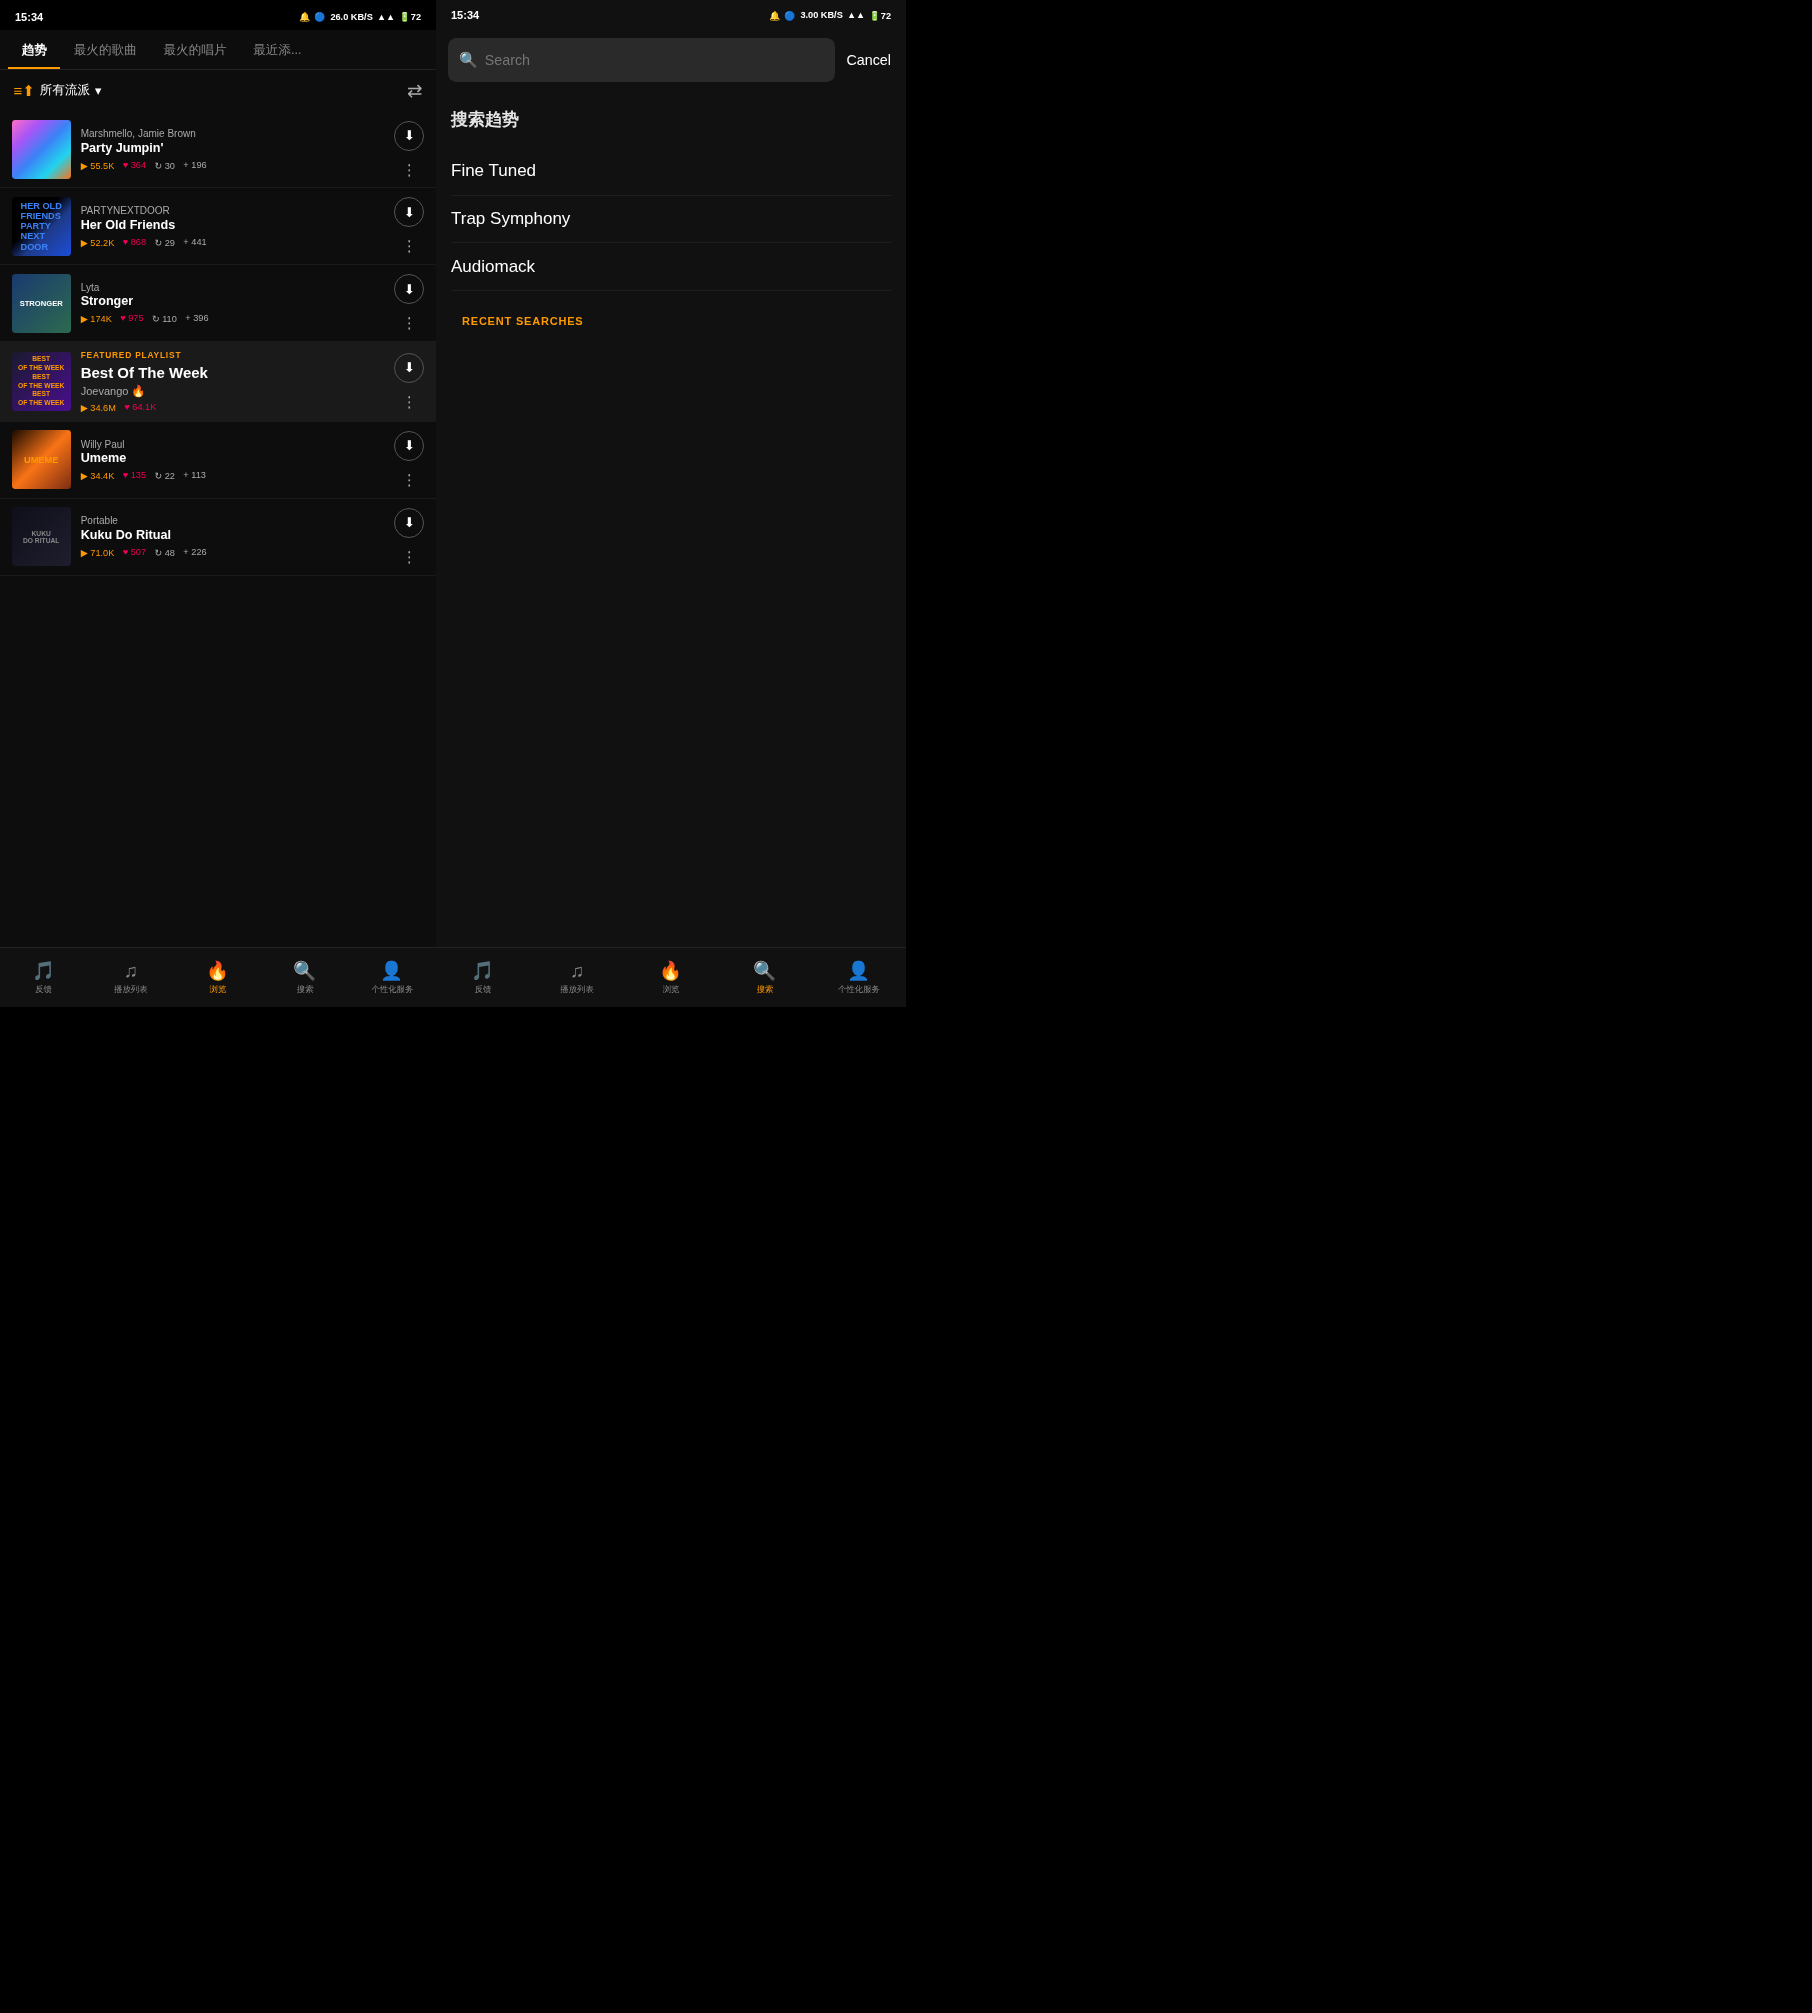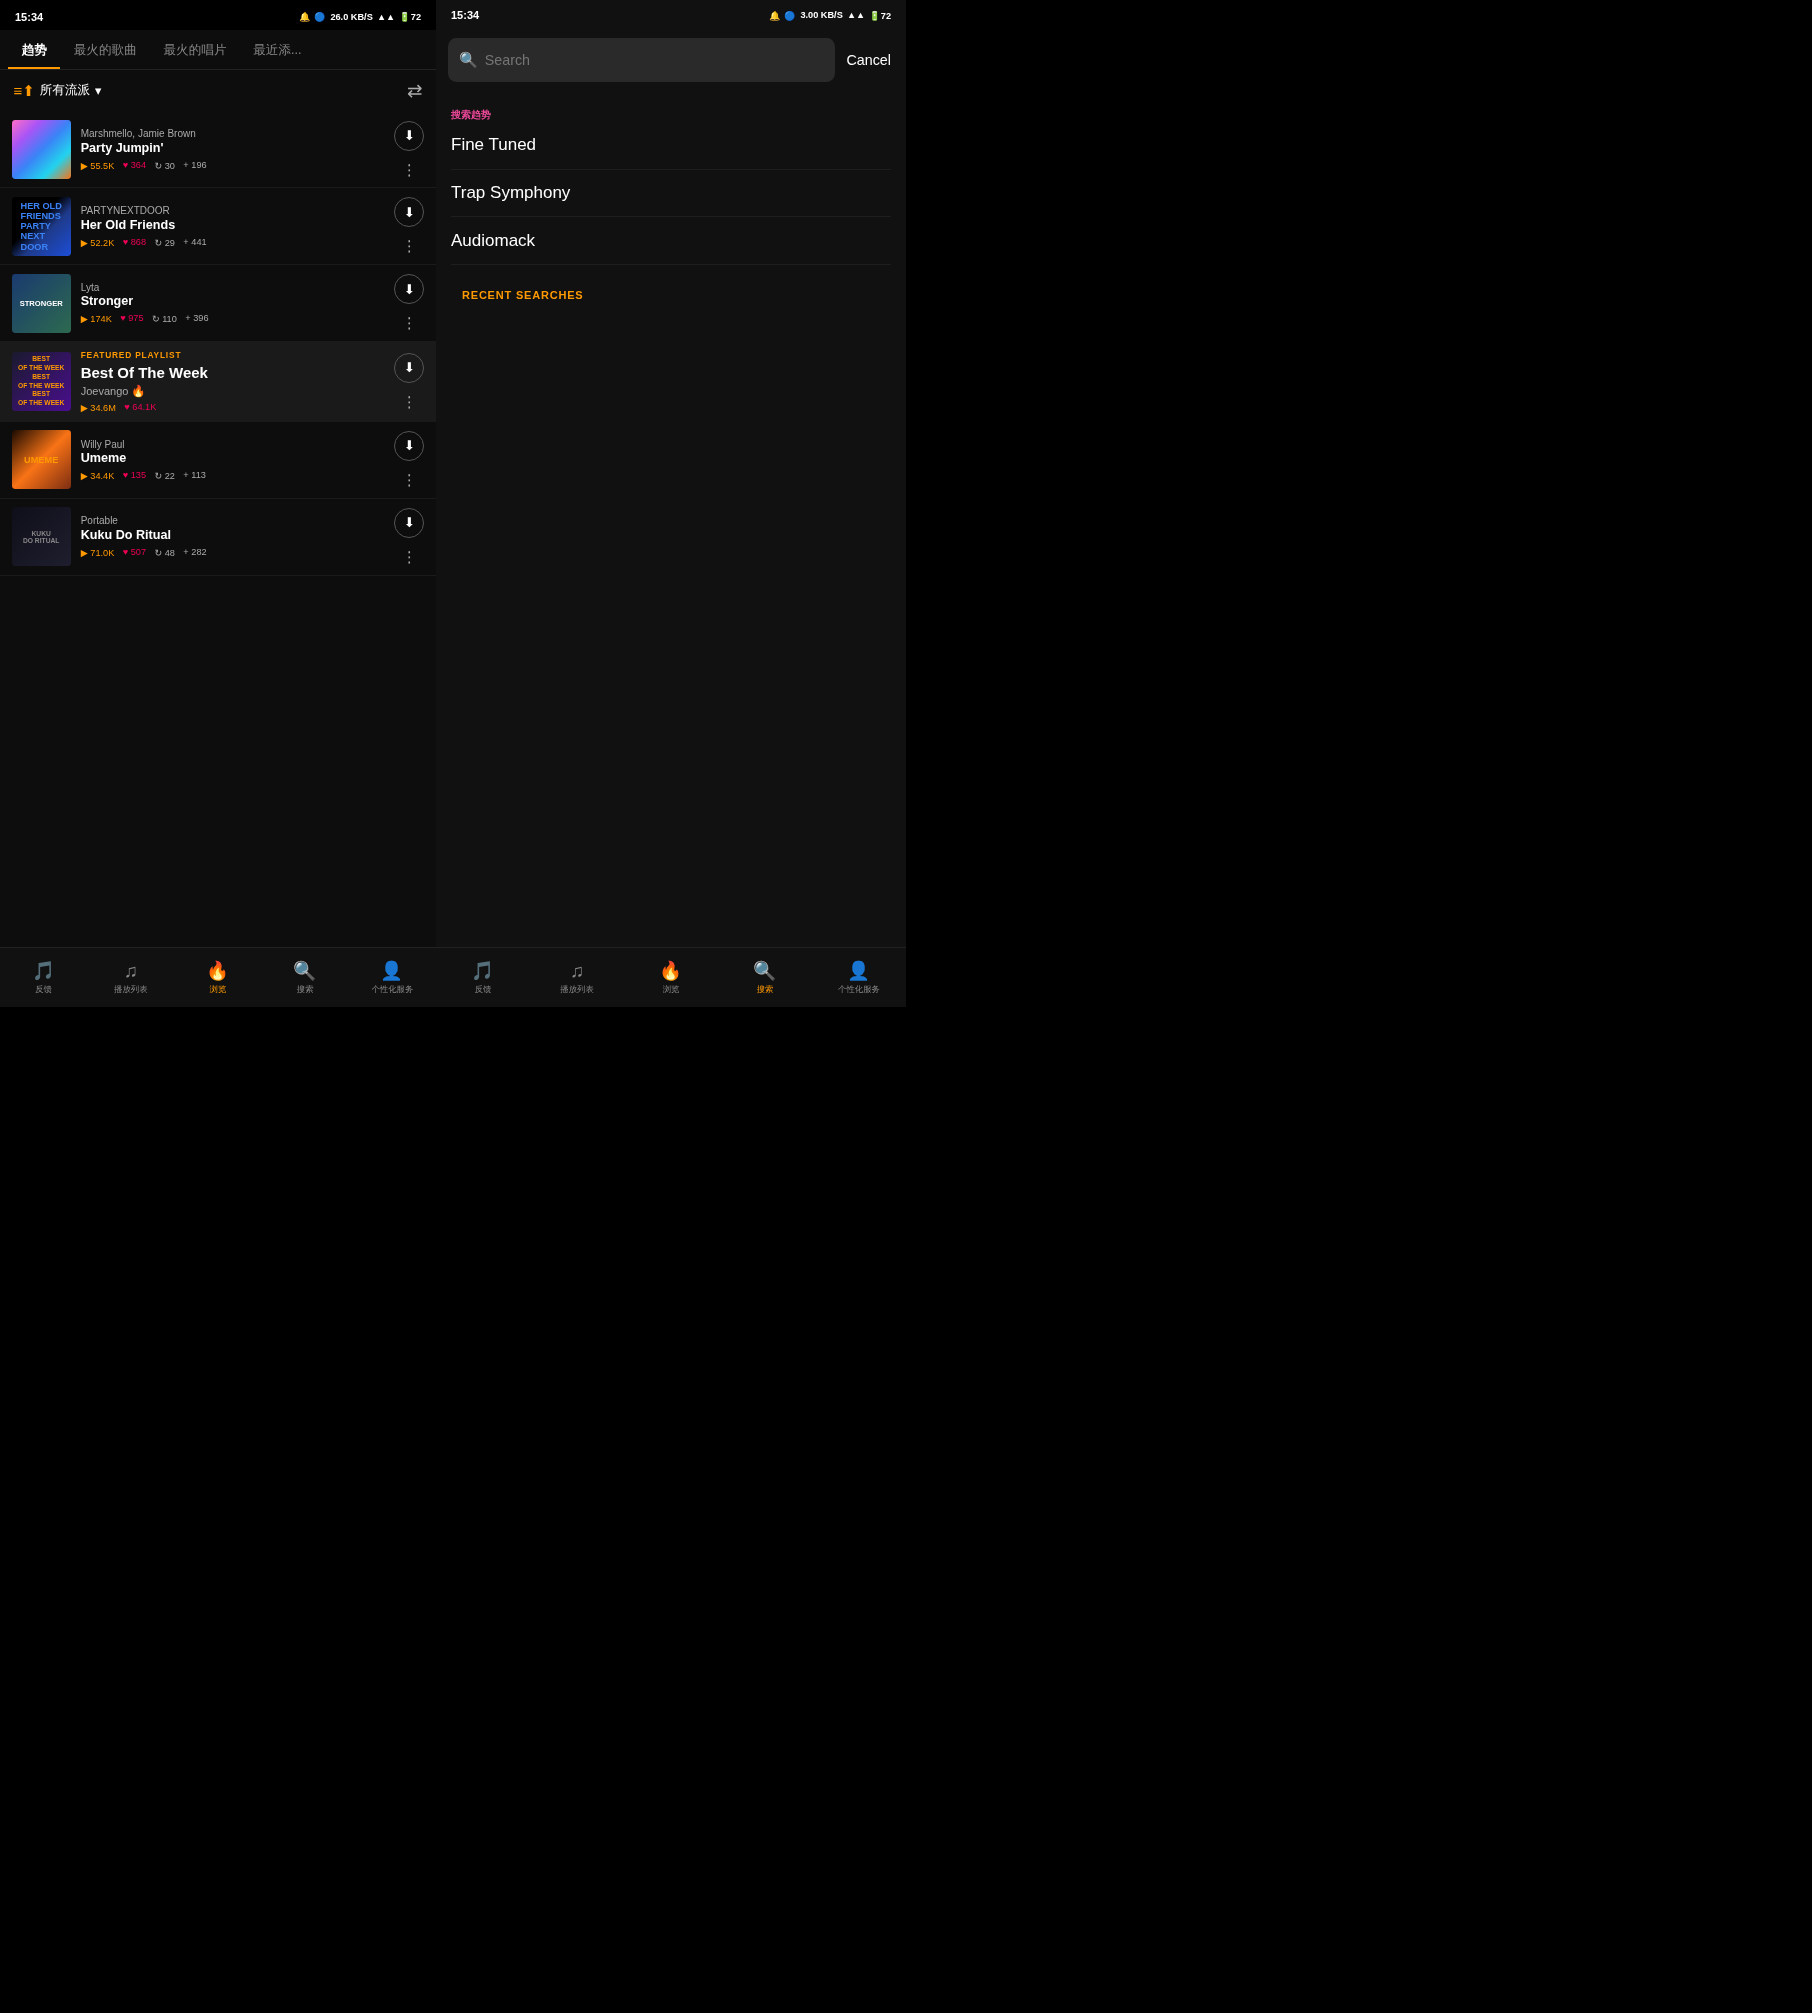--- a/index.html
+++ b/index.html
@@ -291,23 +291,24 @@
       align-items: center;
       gap: 4.2px;
       font-size: 9.2px;
     }
 
     .search-content {
       flex: 1;
       padding: 17px 15px;
     }
     .search-trend-label {
-      font-size: 10px;
-      color: #ec4899;
+      font-size: 17px;
+      color: #e5e5e5;
       font-weight: 600;
+      margin-bottom: 17px;
     }
     .trend-item {
       padding: 13.4px 0;
       font-size: 17px;
       color: #fff;
       font-weight: 500;
       border-bottom: 0.8px solid #1e1e1e;
       cursor: pointer;
     }
     .recent-searches-label {
@@ -516,21 +517,21 @@
           <span style="font-size:6.7px; color:#888; font-weight:700; text-align:center;">KUKU<br>DO RITUAL</span>
         </div>
       </div>
       <div class="song-info">
         <div class="song-artist">Portable</div>
         <div class="song-title">Kuku Do Ritual</div>
         <div class="song-stats">
           <span class="stat-plays">▶ <span>71.0K</span></span>
           <span class="stat-likes">♥ <span>507</span></span>
           <span class="stat-reposts">↻ <span>48</span></span>
-          <span class="stat-plus">+ <span>282</span></span>
+          <span class="stat-plus">+ <span>226</span></span>
         </div>
       </div>
       <div class="song-actions">
         <button class="action-btn">⬇</button>
         <button class="more-btn">⋮</button>
       </div>
     </div>
 
   </div>
 

